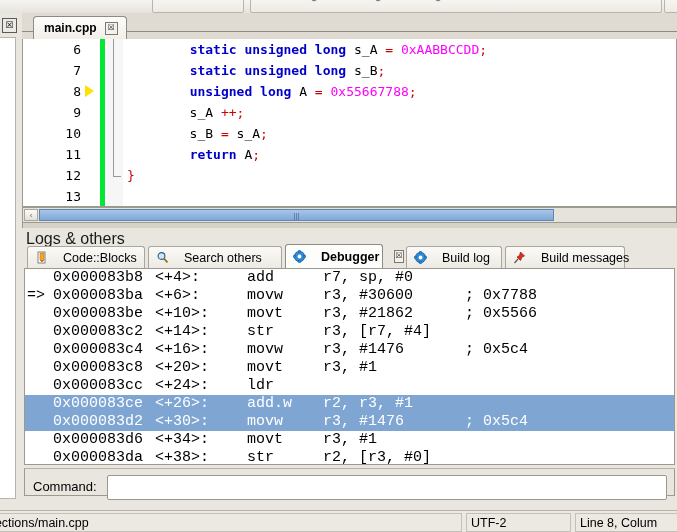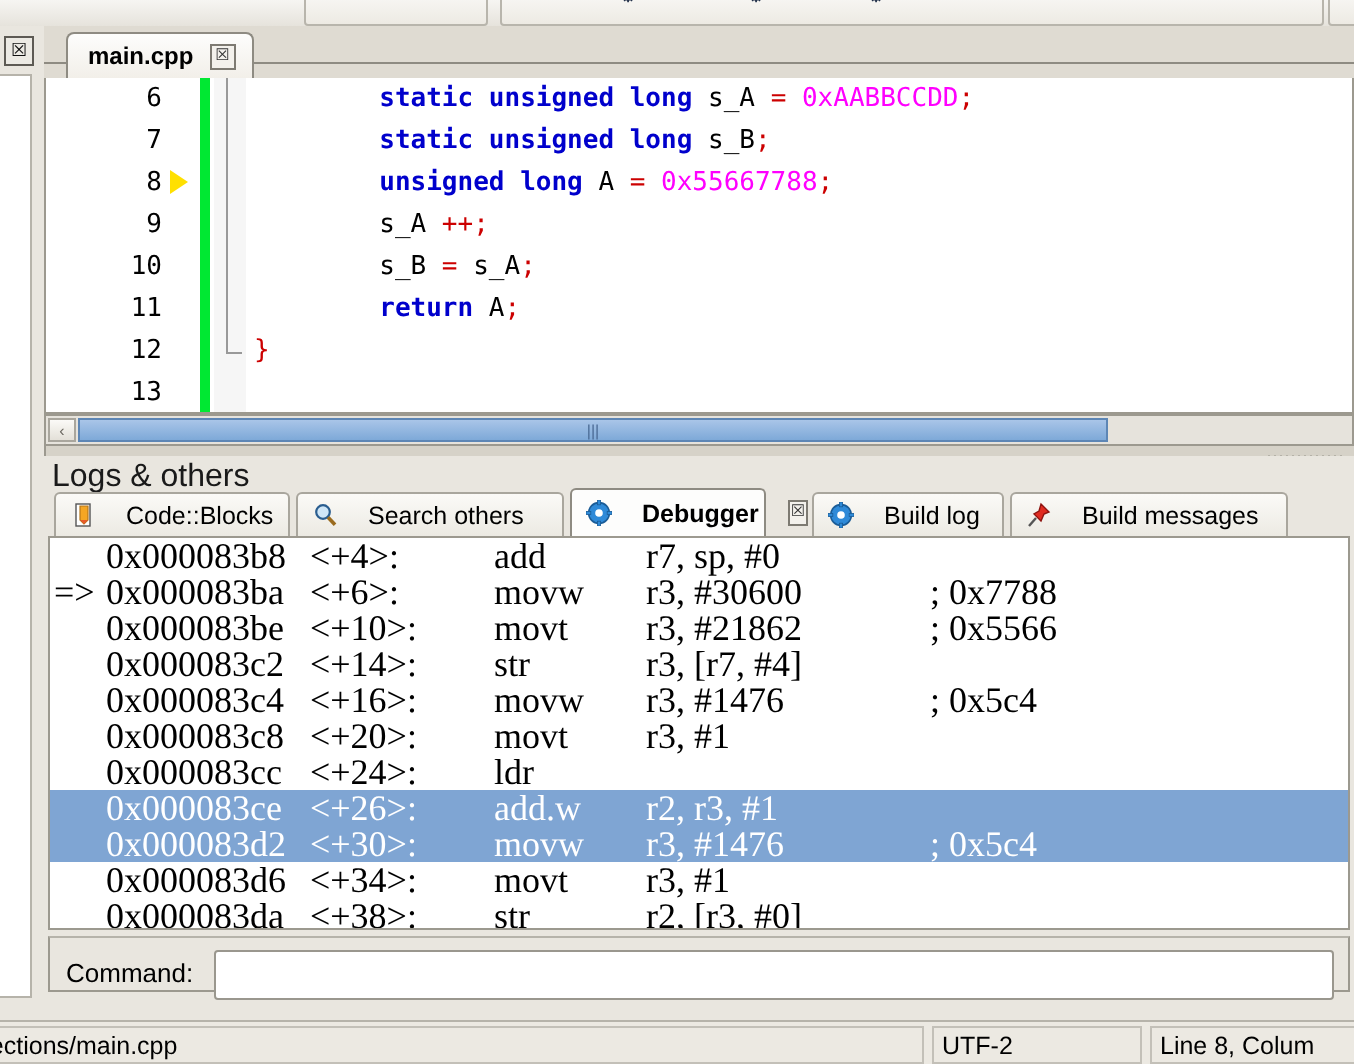--- a/index.html
+++ b/index.html
@@ -180,22 +180,22 @@
   }
   .ico { width: 13px; height: 13px; position: relative; flex: 0 0 13px; }
 
   .disasm {
     position: absolute; left: 2px; top: 40px; width: 651px; height: 197px;
     background: #ffffff; border: 1px solid #9c998f; box-sizing: border-box;
     overflow: hidden;
   }
   .dis-row {
     position: relative; height: 18px; line-height: 18px;
-    font-family: Liberation Serif, serif;
-    font-size: 18px; white-space: pre; color: #000; padding-left: 44px;
+    font-family: Liberation Mono, monospace;
+    font-size: 15px; white-space: pre; color: #000; padding-left: 44px;
   }
   .dis-row.sel { background: #7fa5d3; color: #ffffff; }
   .dis-marker { position: absolute; left: 2px; top: 0; width: 26px; }
   .dis-addr   { position: absolute; left: 28px; top: 0; }
   .dis-off    { position: absolute; left: 130px; top: 0; }
   .dis-mnem   { position: absolute; left: 222px; top: 0; }
   .dis-ops    { position: absolute; left: 298px; top: 0; }
   .dis-cmt    { position: absolute; left: 440px; top: 0; }
 
   .cmdbar {
@@ -318,21 +318,21 @@
               <circle cx="6.5" cy="6.5" r="1.9" fill="#ffffff"></circle>
               <g fill="#2f8ad8" stroke="#1a5c97" stroke-width="0.4">
                 <rect x="5.7" y="0" width="1.6" height="2.4"></rect>
                 <rect x="5.7" y="10.6" width="1.6" height="2.4"></rect>
                 <rect x="0" y="5.7" width="2.4" height="1.6"></rect>
                 <rect x="10.6" y="5.7" width="2.4" height="1.6"></rect>
               </g>
             </svg></span>
           <span class="ltab-label">Build log</span>
         </div>
-        <div class="ltab" style="left: 481px; width: 139px;">
+        <div class="ltab" style="left: 481px; width: 120px;">
           <span class="ico"><svg width="13" height="13" viewBox="0 0 13 13">
               <path d="M7.5 1 L11.5 5 L9 6 L7.5 9.5 L4 6 L6.5 4.5 Z" fill="#e02b20" stroke="#8e1410" stroke-width="0.7"></path>
               <line x1="5" y1="8" x2="1.5" y2="12" stroke="#555" stroke-width="1.2"></line>
             </svg></span>
           <span class="ltab-label">Build messages</span>
         </div>
       </div>
 
     <div class="disasm">
       <div id="disasm-rows">

